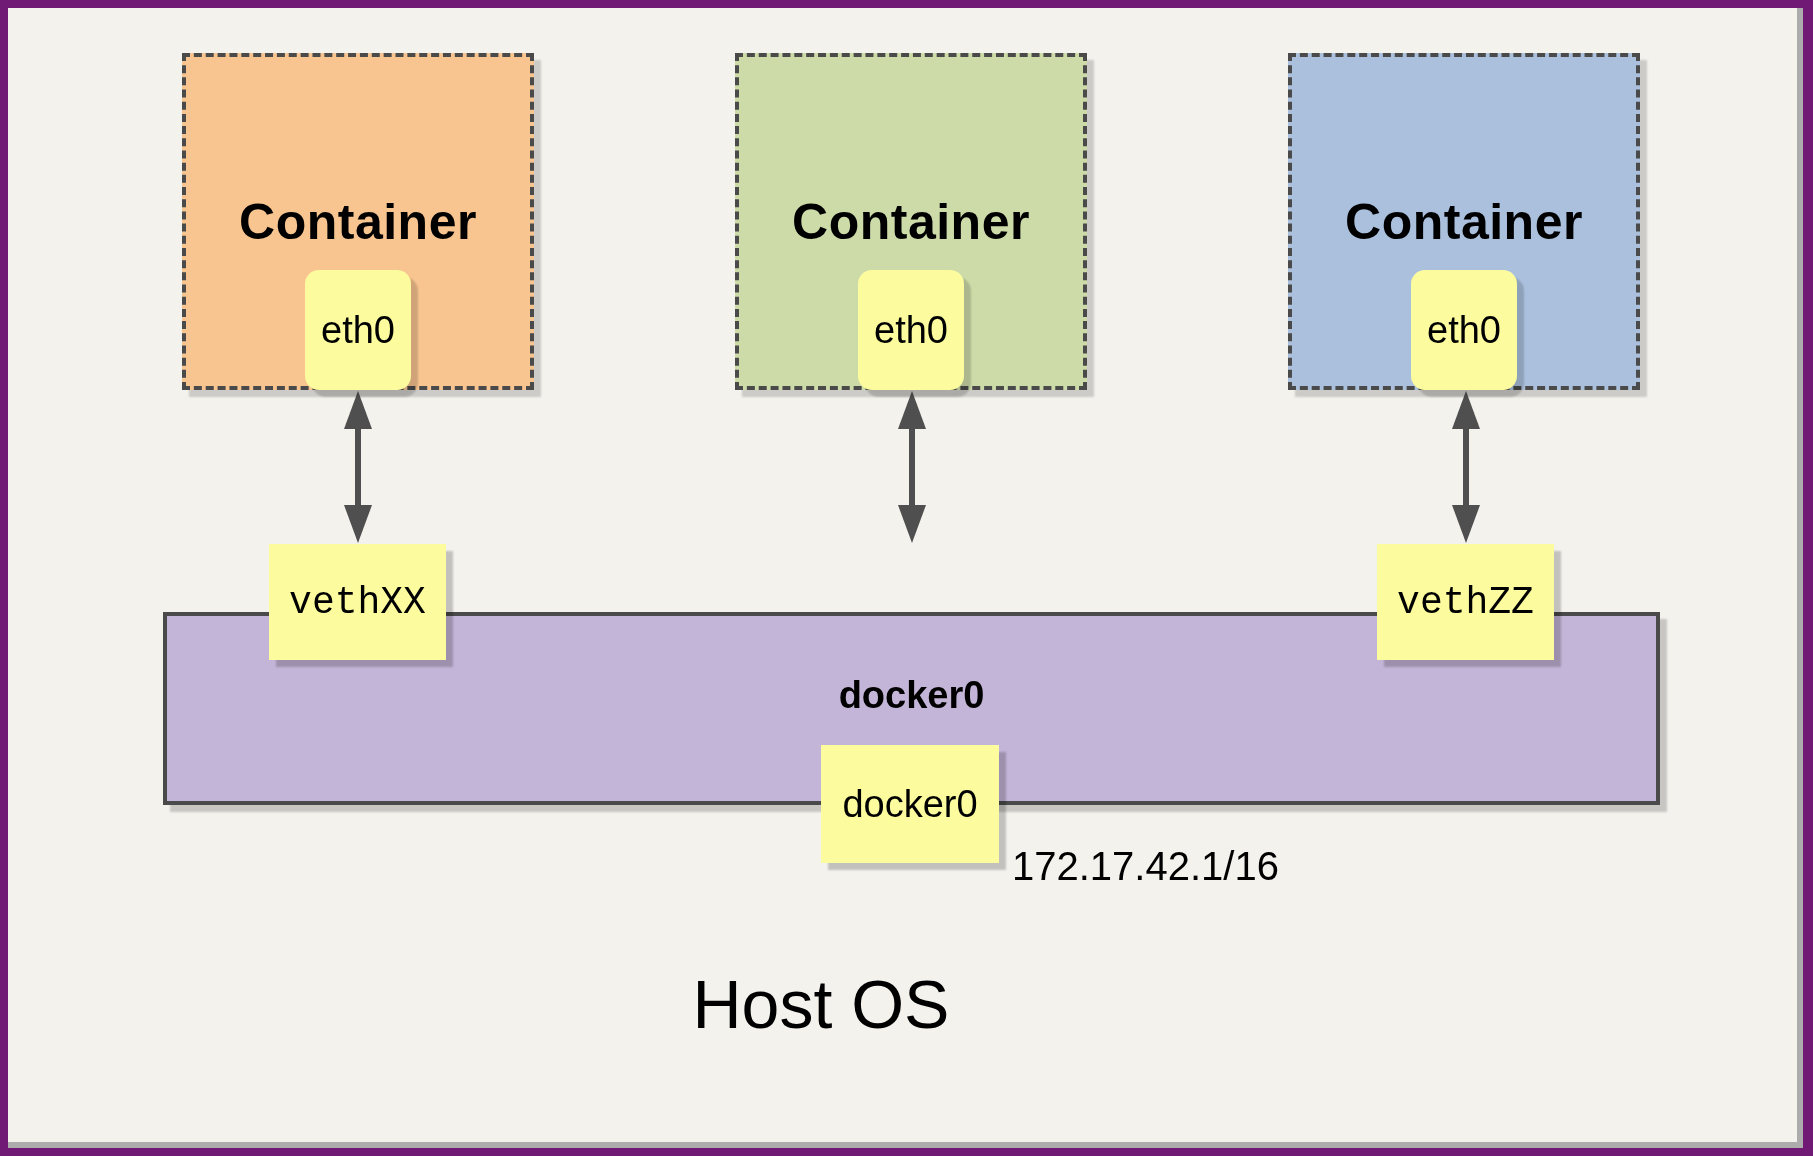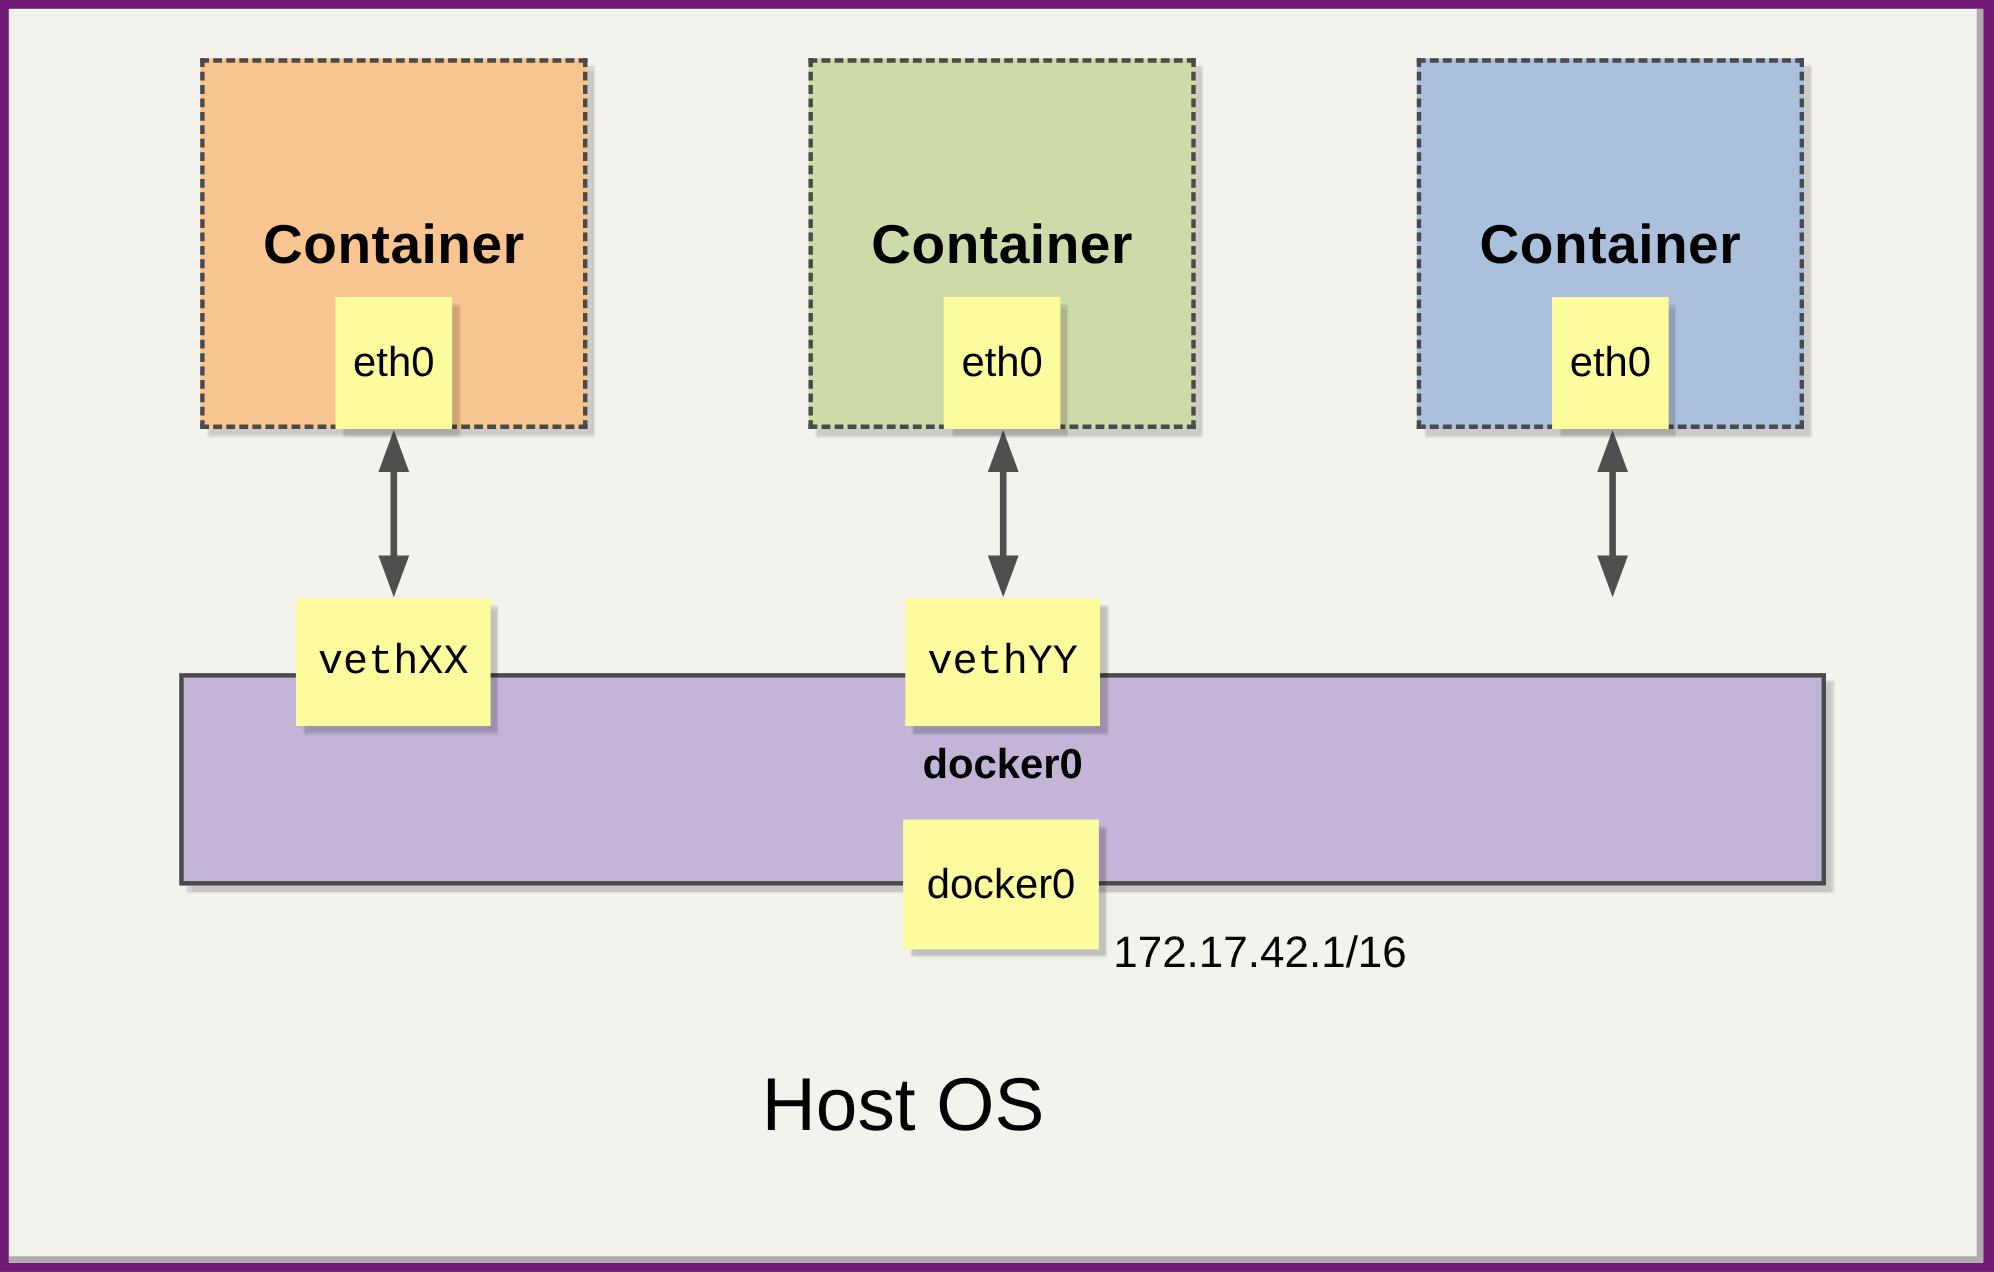--- a/index.html
+++ b/index.html
@@ -51,20 +51,21 @@
     bottom: -4px;
     width: 106px;
     height: 120px;
     background: #FCFC9E;
     display: flex;
     align-items: center;
     justify-content: center;
     font-size: 38px;
     box-shadow: 7px 7px 2px rgba(0,0,0,0.16);
     z-index: 2;
+    border-radius: 14px;
   }
   .arrow {
     position: absolute;
     top: 383px;
     width: 36px;
     height: 152px;
     z-index: 1;
   }
   .arrow.a1 { left: 332px; }
   .arrow.a2 { left: 886px; }
@@ -183,22 +184,22 @@
       <polygon points="18,0 4,38 32,38" fill="#4F4F4F"></polygon>
       <polygon points="18,152 4,114 32,114" fill="#4F4F4F"></polygon>
     </svg>
 
     <div class="bridge-bar" style="background-color: rgb(195, 181, 215);"></div>
     <div class="bridge-label">docker0</div>
 
     <div class="veth-box v1" style="background-color: rgb(252, 252, 158);">
       <span>vethXX</span>
     </div>
-    <div class="veth-box v2" style="background-color: rgb(252, 252, 158);">
-      <span>vethYY</span>
+    <div class="veth-box v3" style="background-color: rgb(252, 252, 158);">
+      <span>vethZZ</span>
     </div>
 
     <div class="bridge-iface-box" style="background-color: rgb(252, 252, 158);">
       <span>docker0</span>
     </div>
     <div class="ip-label">172.17.42.1/16</div>
 
     <div class="host-label">Host OS</div>
 
   </div>

